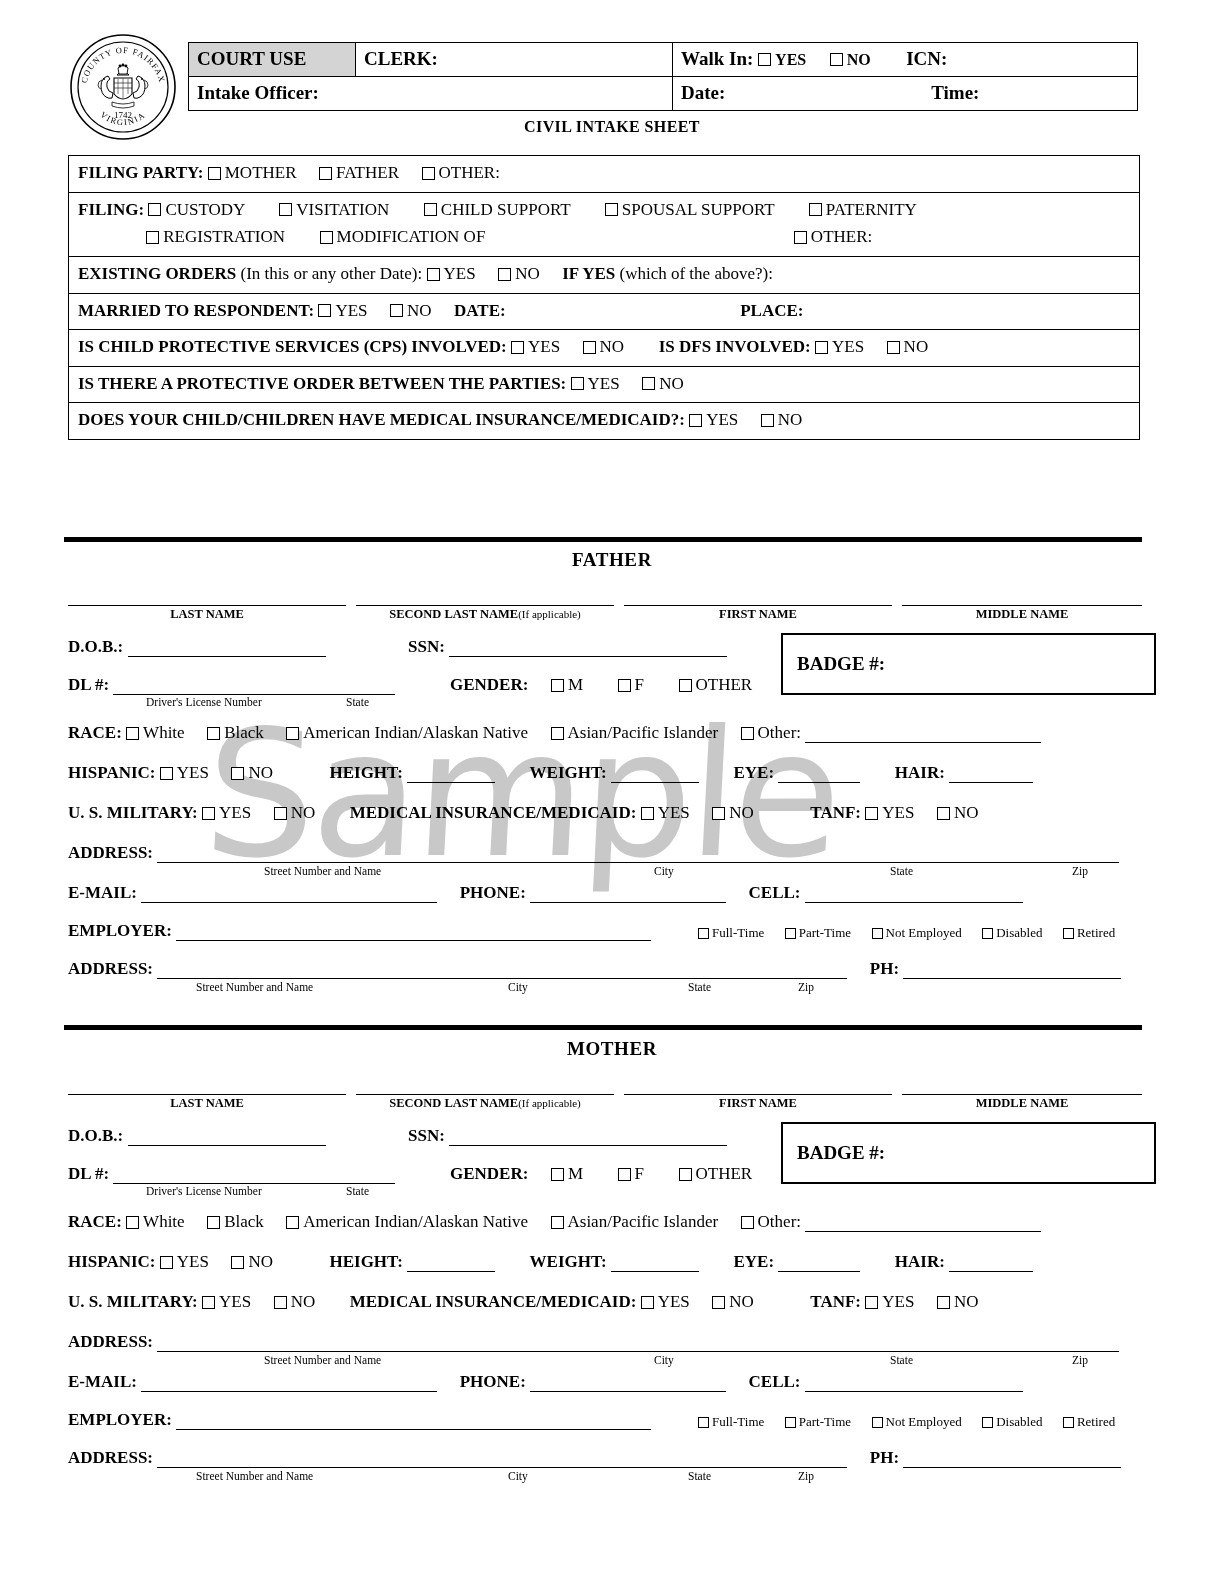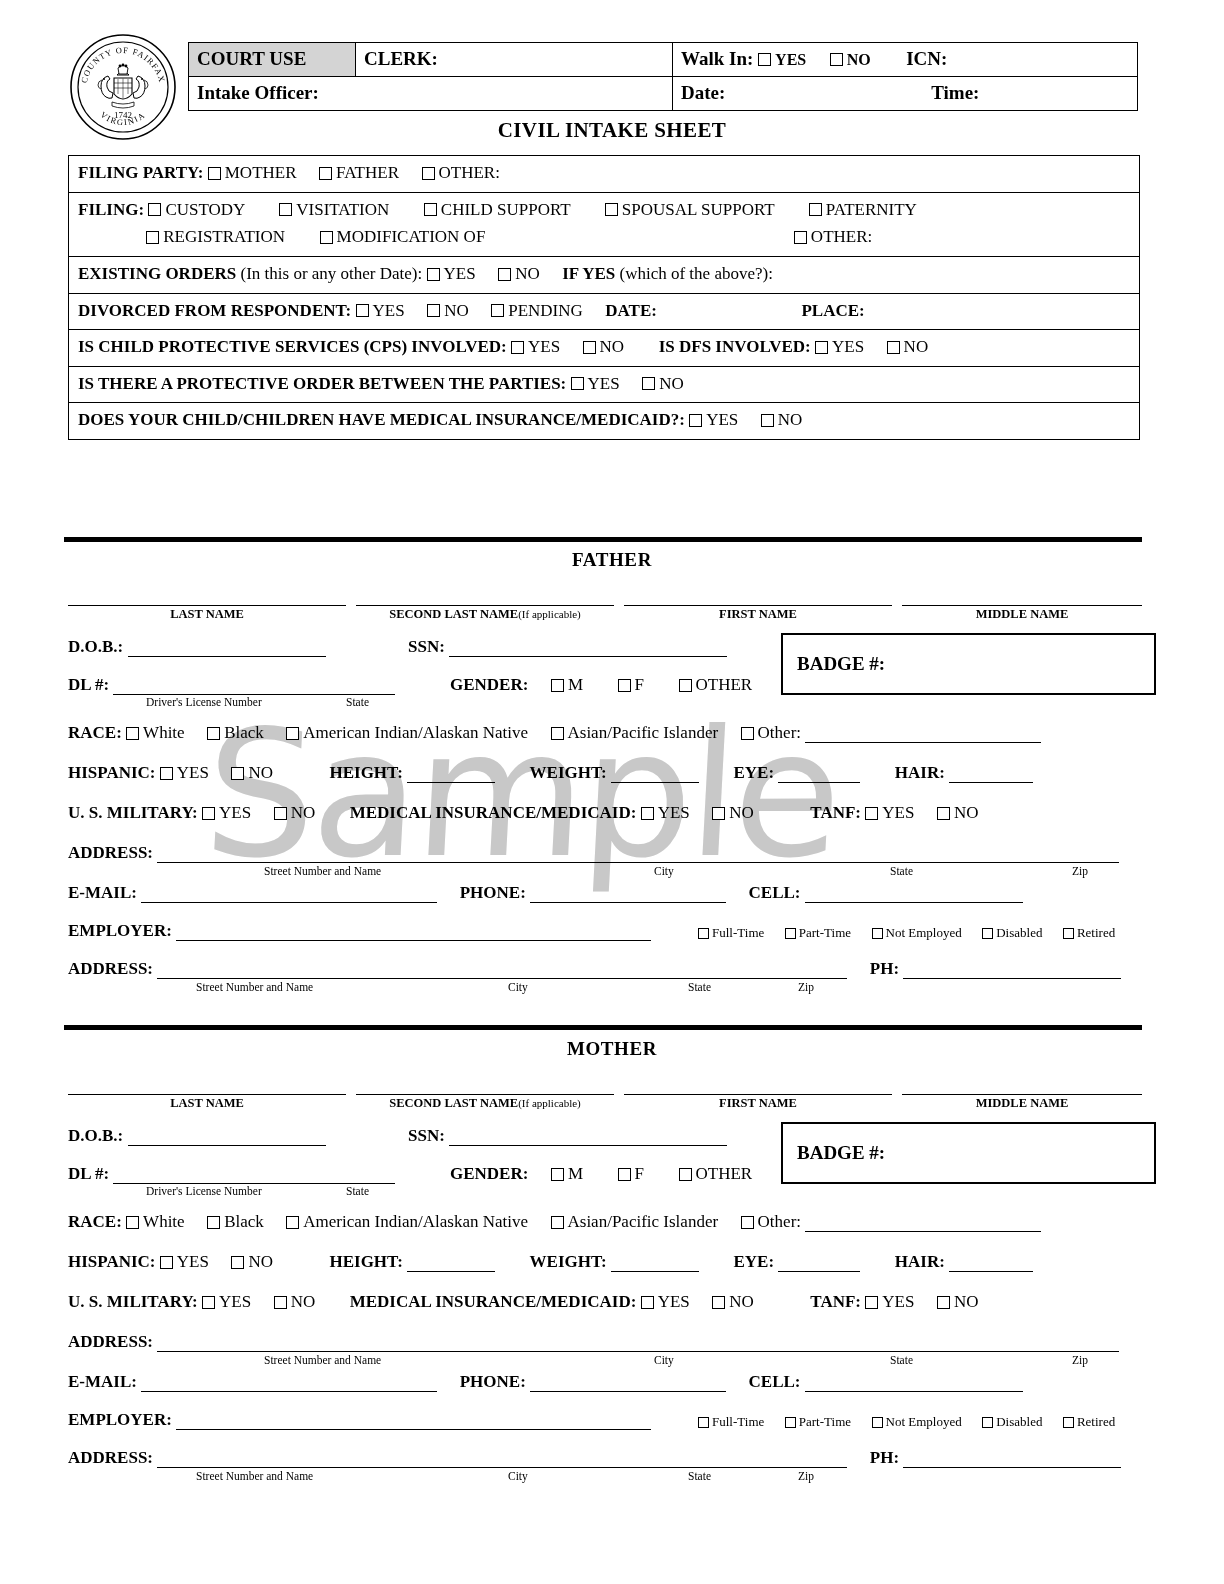--- a/index.html
+++ b/index.html
@@ -55,21 +55,21 @@
   }
   .cbs{
     display:inline-block;width:9px;height:9px;
     border:1.4px solid #000;background:#fff;
     vertical-align:middle;margin:0 3px 2px 0;
   }
   .sc{font-size:16px;font-weight:bold;}
 
   .title{
     position:absolute;left:0;top:118px;width:1224px;text-align:center;
-    font-size:21px;font-weight:bold;letter-spacing:.4px;z-index:11;
+    font-size:16px;font-weight:bold;letter-spacing:.4px;z-index:11;
   }
 
   
   .intake{
     position:absolute;left:68px;top:155px;width:1072px;
     border-collapse:collapse;z-index:11;
   }
   .intake td{
     border:1.2px solid #000;
     padding:5px 9px 6px 9px;
@@ -237,35 +237,33 @@
       <span class="nm">(In this or any other Date):</span>
       <span class="cb"></span><span>YES</span>
       <span class="sp2"></span>
       <span class="cb"></span><span>NO</span>
       <span class="sp2"></span>
       <b>IF YES</b>
       <span class="nm">(which of the above?):</span>
     </td>
         </tr>
 
-
-    <tr>
-          <td>
-      <b>DIVORCED FROM RESPONDENT:</b>
-      <span class="cb"></span><span>YES</span>
-      <span class="sp2"></span>
-      <span class="cb"></span><span>NO</span>
-      <span class="sp2"></span>
-      <span class="cb"></span><span>PENDING</span>
+    <tr>
+          <td>
+      <b>MARRIED TO RESPONDENT:</b>
+      <span class="cb"></span><span>YES</span>
+      <span class="sp2"></span>
+      <span class="cb"></span><span>NO</span>
       <span class="sp2"></span>
       <b>DATE:</b>
-      <span class="sp5"></span><span style="display:inline-block;width:40px;"></span>
+      <span class="sp5"></span><span style="display:inline-block;width:130px;"></span>
       <b>PLACE:</b>
     </td>
         </tr>
+
 
 
 
 
     <tr>
           <td>
       <b>IS CHILD PROTECTIVE SERVICES (CPS) INVOLVED:</b>
       <span class="cb"></span><span>YES</span>
       <span class="sp2"></span>
       <span class="cb"></span><span>NO</span>

